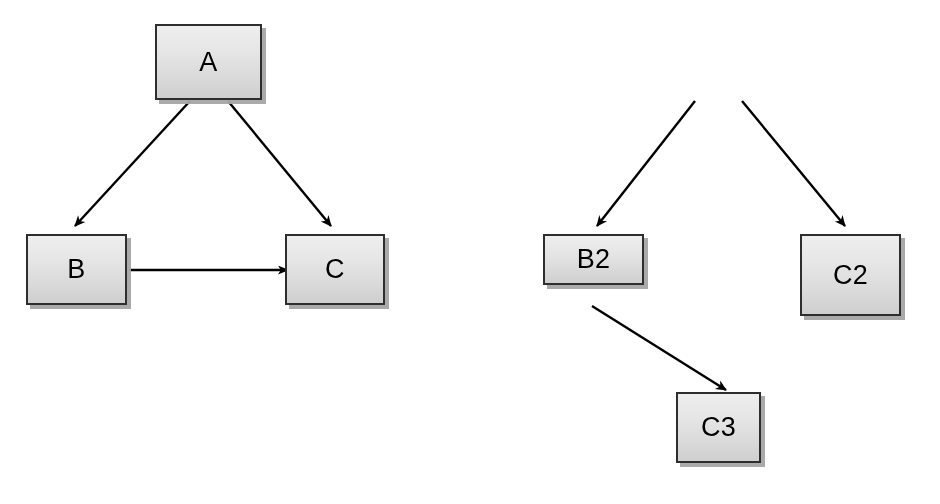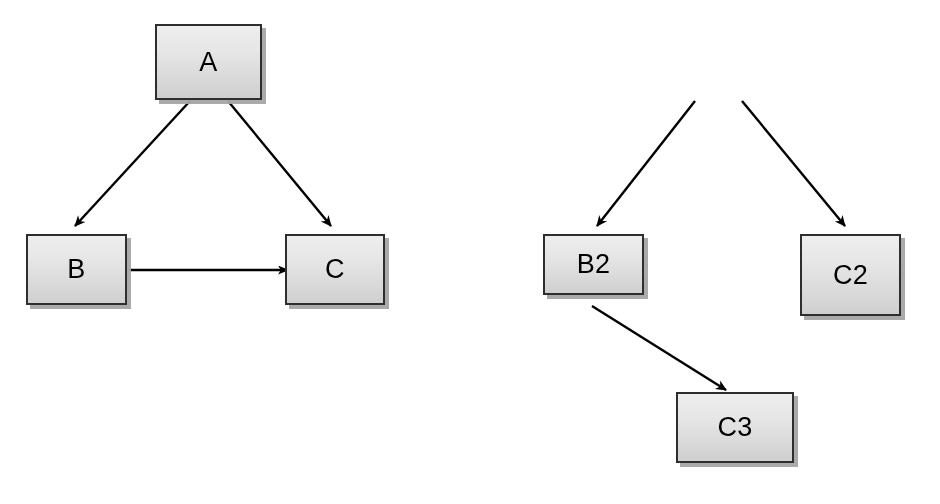--- a/index.html
+++ b/index.html
@@ -76,25 +76,25 @@
 
   <div class="node" style="left:26px; top:234px; width:101px; height:71px;">
     <span class="node-label">B</span>
   </div>
 
   <div class="node" style="left:285px; top:234px; width:100px; height:71px;">
     <span class="node-label">C</span>
   </div>
 
 
-  <div class="node" style="left:543px; top:234px; width:101px; height:61px;">
+  <div class="node" style="left:543px; top:234px; width:101px; height:51px;">
     <span class="node-label">B2</span>
   </div>
 
   <div class="node" style="left:800px; top:234px; width:101px; height:82px;">
     <span class="node-label">C2</span>
   </div>
 
-  <div class="node" style="left:676px; top:392px; width:118px; height:71px;">
+  <div class="node" style="left:676px; top:392px; width:85px; height:71px;">
     <span class="node-label">C3</span>
   </div>
 
 </div>
 
 </body></html>

